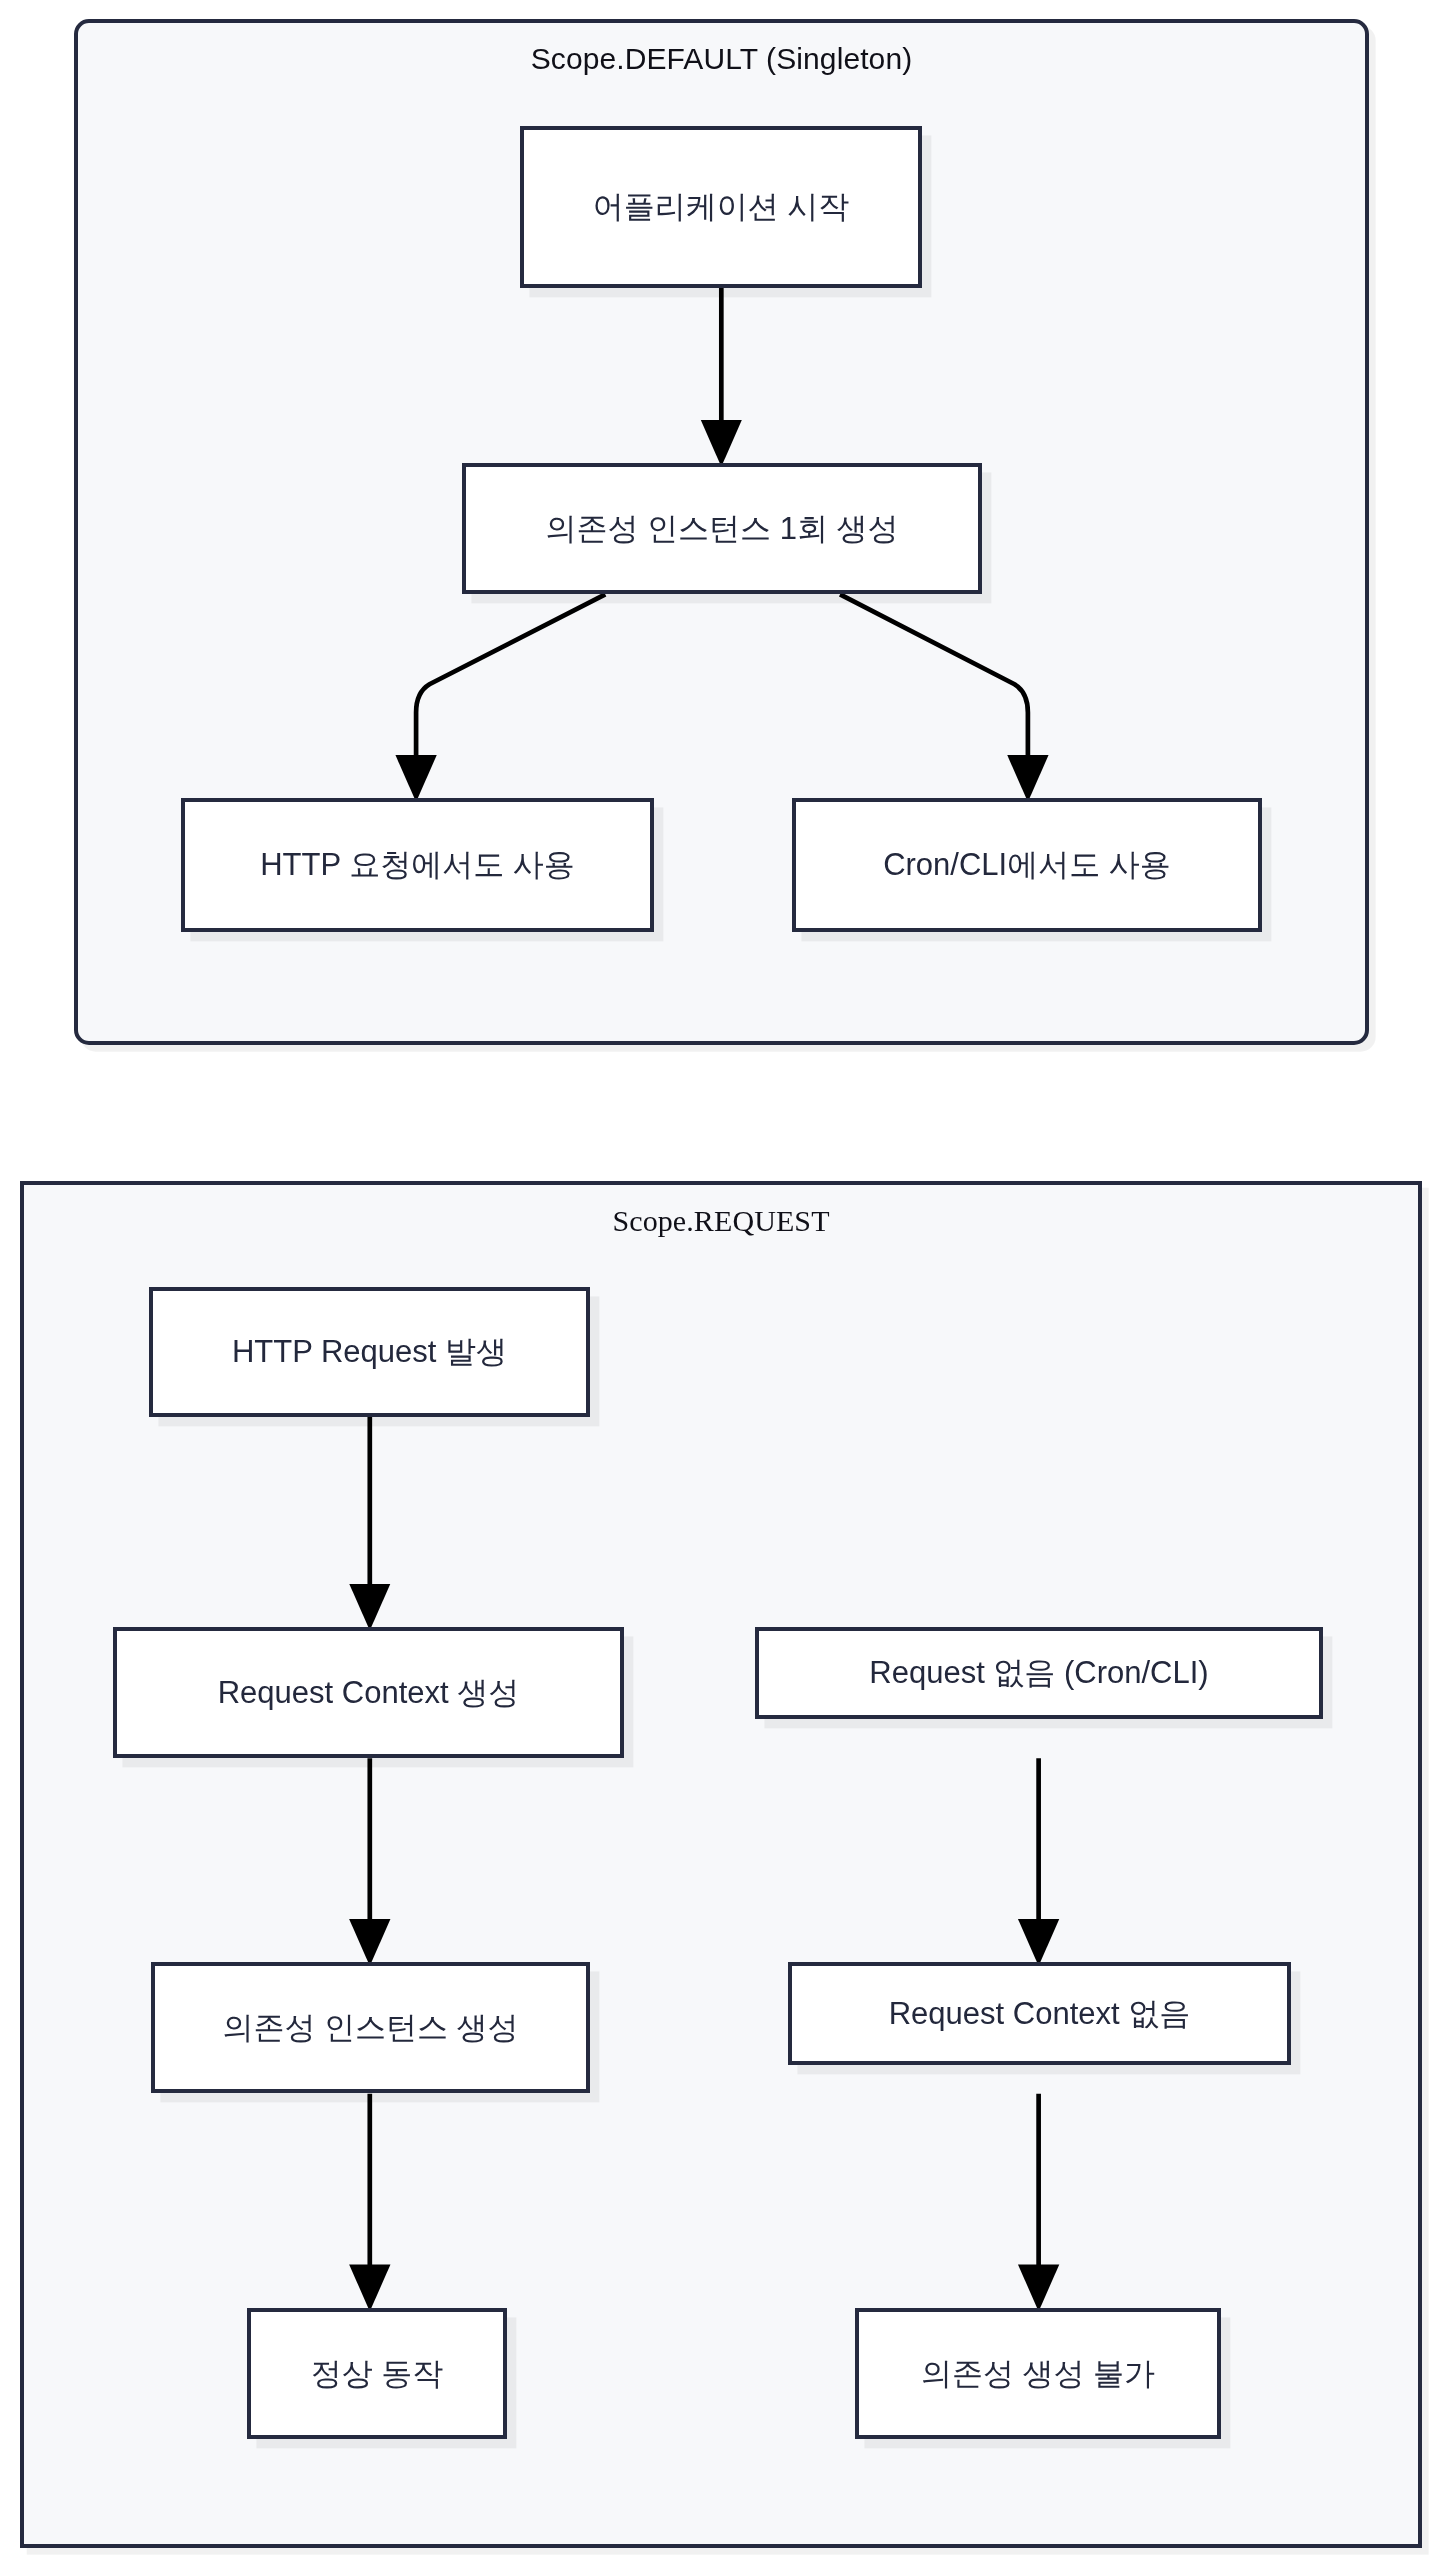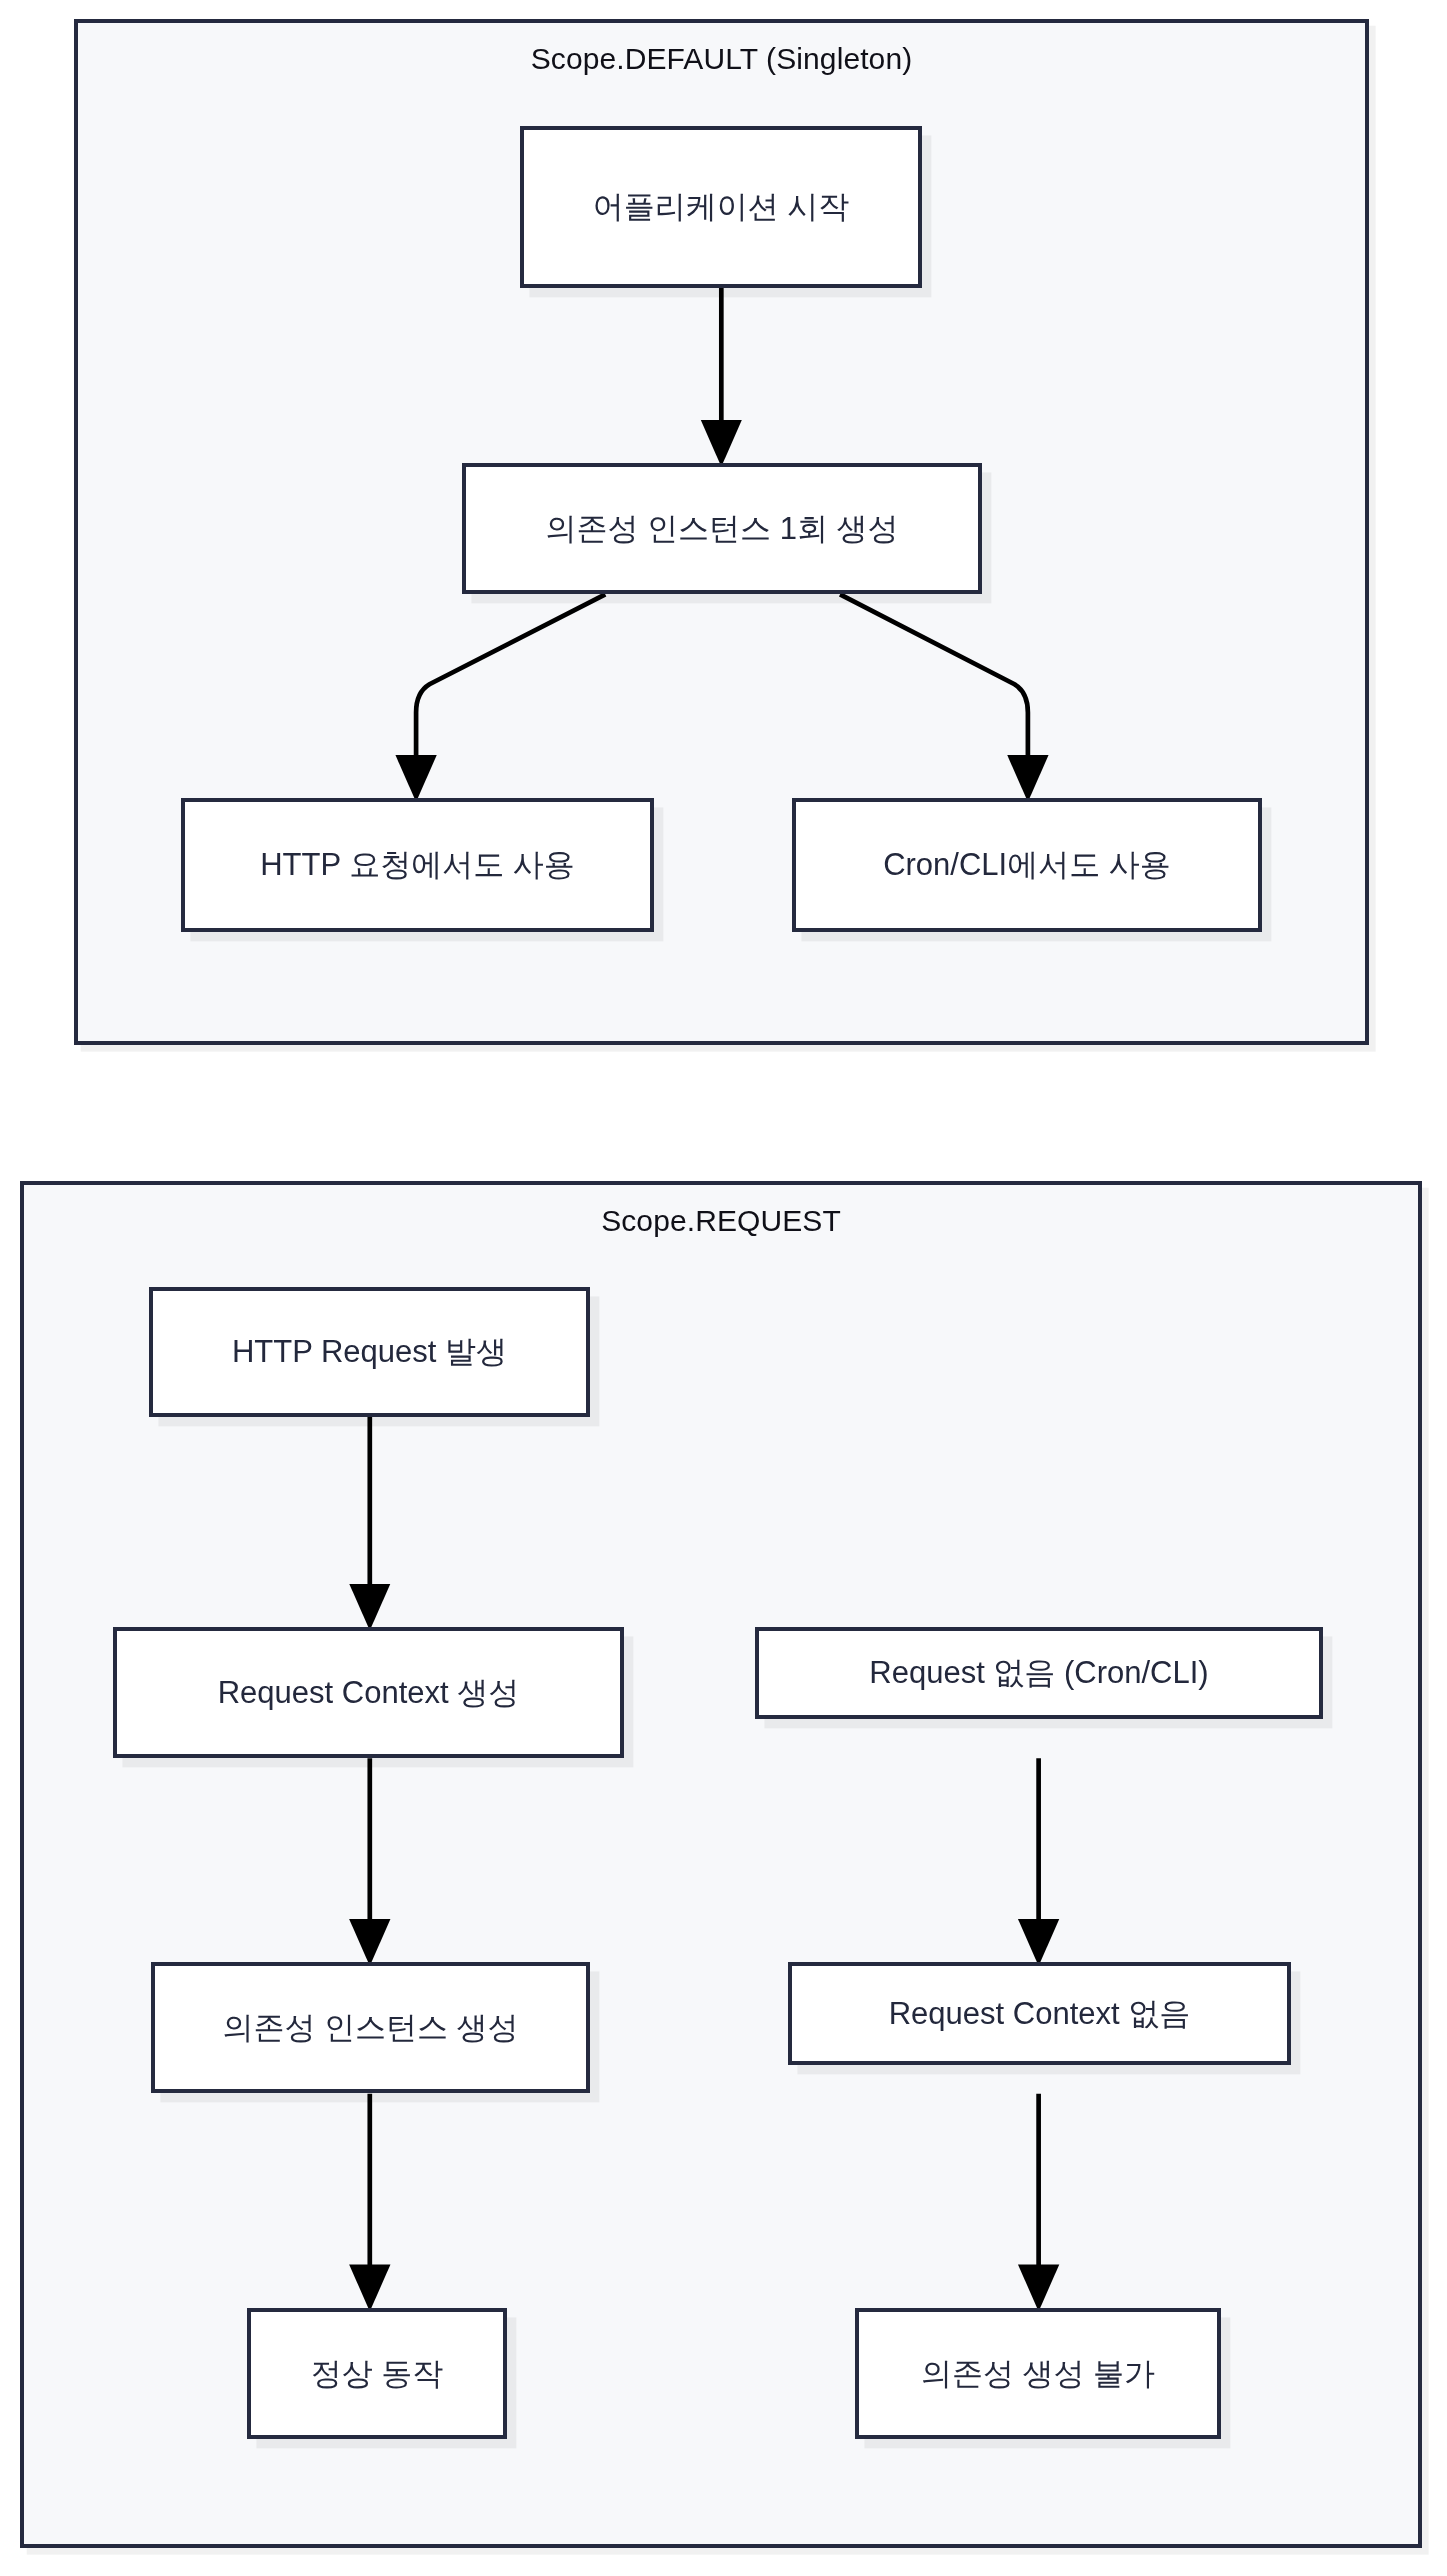--- a/index.html
+++ b/index.html
@@ -28,40 +28,41 @@
     box-sizing: border-box;
     background: #f7f8fa;
     border: 4.7px solid #252a3f;
     box-shadow: 6.7px 6.7px 0 rgba(0,0,0,0.055);
   }
   #cluster-default {
     left: 74px;
     top: 19px;
     width: 1295px;
     height: 1026px;
+    border-radius: 15px;
   }
   #cluster-request {
     left: 20px;
     top: 1181px;
     width: 1402px;
     height: 1367px;
   }
   .cluster-title {
     position: absolute;
     left: 0;
     right: 0;
     text-align: center;
     color: #101018;
     font-size: 30px;
     font-family: "Liberation Sans Narrow", "Liberation Sans", sans-serif;
     letter-spacing: 0.1px;
     white-space: nowrap;
   }
   #cluster-default .cluster-title { top: 19px; }
-  #cluster-request .cluster-title { top: 19px; }
+  #cluster-request .cluster-title { top: 19px; font-family: Liberation Serif, serif; }
 
   
   .node {
     position: absolute;
     box-sizing: border-box;
     background: #ffffff;
     border: 4px solid #252a3f;
     display: flex;
     align-items: center;
     justify-content: center;

